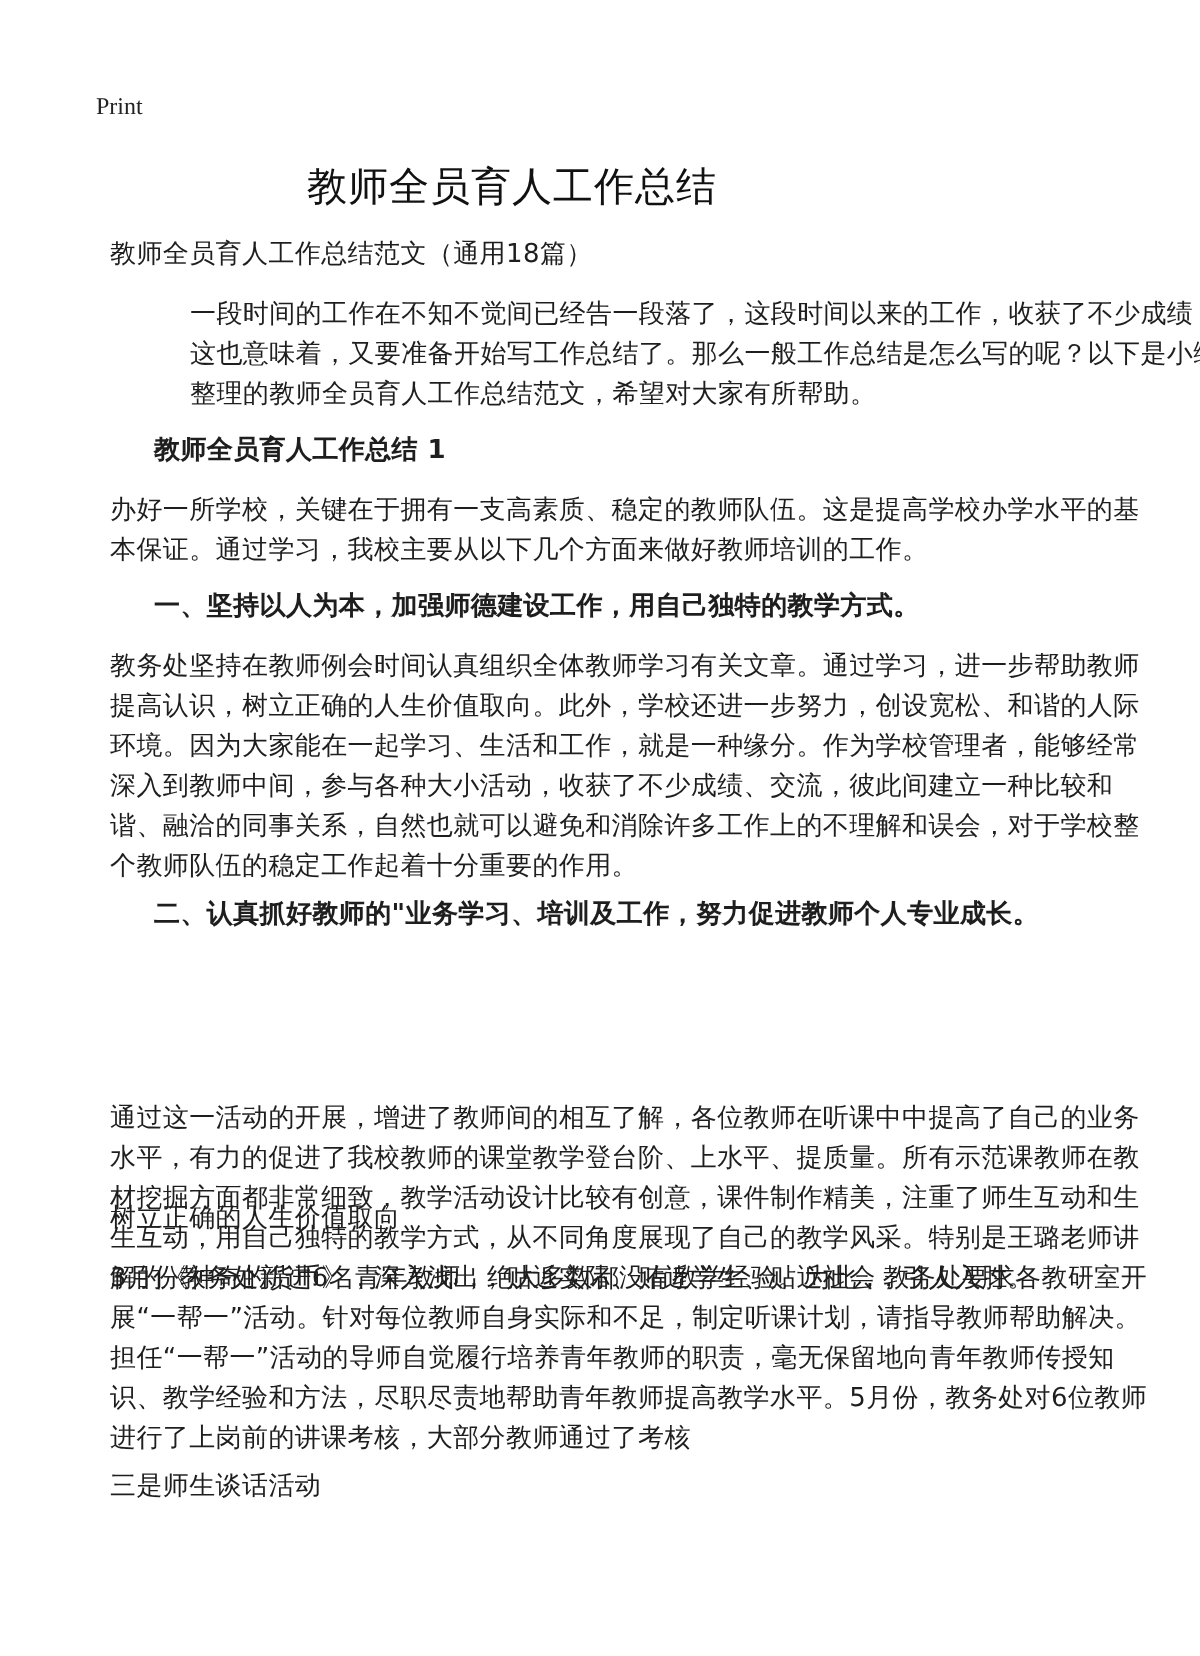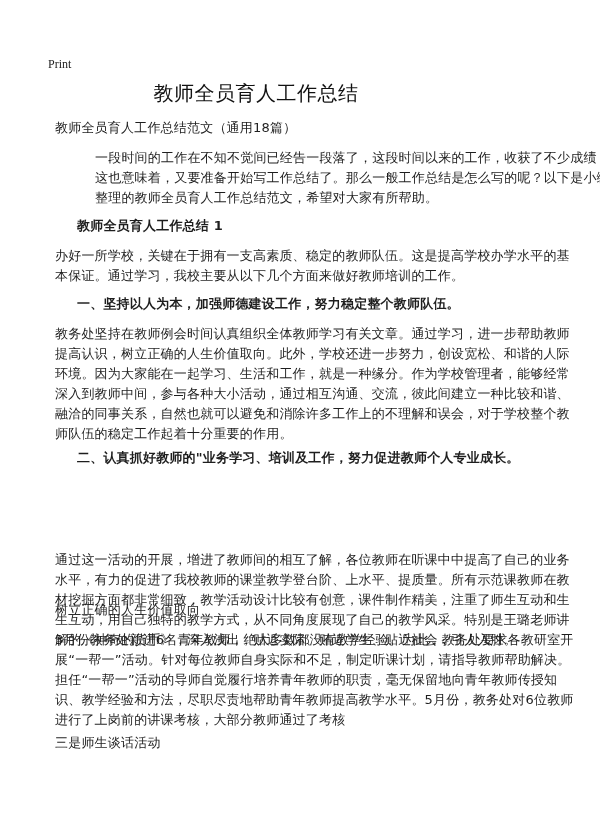--- a/index.html
+++ b/index.html
@@ -1,18 +1,18 @@
 <!DOCTYPE html>
 <html><head>
 <meta charset="utf-8">
 <style>
   html, body { margin: 0; padding: 0; background: #ffffff; }
   body { width: 600px; height: 828px; overflow: hidden; position: relative;
          font-family: "DejaVu Sans", "Liberation Sans", sans-serif; color: #1a1a1a; }
-  .print { position: absolute; left: 48px; top: 57px; font-family: "Liberation Serif", "DejaVu Serif", serif;
+  .print { position: absolute; left: 48px; top: 46px; font-family: "Liberation Serif", "DejaVu Serif", serif;
            font-size: 12px; color: #222; }
   .title { position: absolute; left: 0; top: 80px; width: 512px; text-align: center;
            font-size: 20px; font-weight: normal; color: #111; letter-spacing: 0.5px; }
   .block { position: absolute; left: 55px; width: 520px; font-size: 13px; line-height: 20px;
            color: #1e1e1e; letter-spacing: 0.2px; }
   .bold { font-weight: bold; padding-left: 22px; }
 </style>
 </head>
 <body>
 
@@ -21,23 +21,23 @@
 <div class="title">教师全员育人工作总结</div>
 
 <div class="block" style="top:118px;">教师全员育人工作总结范文（通用18篇）</div>
 
 <div class="block" style="top:148px;margin-left:40px;">一段时间的工作在不知不觉间已经告一段落了，这段时间以来的工作，收获了不少成绩，这也意味着，又要准备开始写工作总结了。那么一般工作总结是怎么写的呢？以下是小编整理的教师全员育人工作总结范文，希望对大家有所帮助。</div>
 
 <div class="block bold" style="top:216px;">教师全员育人工作总结 1</div>
 
 <div class="block" style="top:246px;">办好一所学校，关键在于拥有一支高素质、稳定的教师队伍。这是提高学校办学水平的基本保证。通过学习，我校主要从以下几个方面来做好教师培训的工作。</div>
 
-<div class="block bold" style="top:294px;">一、坚持以人为本，加强师德建设工作，努力稳定整个教师队伍。</div>
+<div class="block bold" style="top:294px;">一、坚持以人为本，加强师德建设工作，用自己独特的教学方式。</div>
 
-<div class="block" style="top:324px;">教务处坚持在教师例会时间认真组织全体教师学习有关文章。通过学习，进一步帮助教师提高认识，树立正确的人生价值取向。此外，学校还进一步努力，创设宽松、和谐的人际环境。因为大家能在一起学习、生活和工作，就是一种缘分。作为学校管理者，能够经常深入到教师中间，参与各种大小活动，通过相互沟通、交流，彼此间建立一种比较和谐、融洽的同事关系，自然也就可以避免和消除许多工作上的不理解和误会，对于学校整个教师队伍的稳定工作起着十分重要的作用。</div>
+<div class="block" style="top:324px;">教务处坚持在教师例会时间认真组织全体教师学习有关文章。通过学习，进一步帮助教师提高认识，树立正确的人生价值取向。此外，学校还进一步努力，创设宽松、和谐的人际环境。因为大家能在一起学习、生活和工作，就是一种缘分。作为学校管理者，能够经常深入到教师中间，参与各种大小活动，收获了不少成绩、交流，彼此间建立一种比较和谐、融洽的同事关系，自然也就可以避免和消除许多工作上的不理解和误会，对于学校整个教师队伍的稳定工作起着十分重要的作用。</div>
 
 <div class="block bold" style="top:448px;">二、认真抓好教师的"业务学习、培训及工作，努力促进教师个人专业成长。</div>
 
 <div class="block" style="top:506px;margin-top:44px;">通过这一活动的开展，增进了教师间的相互了解，各位教师在听课中中提高了自己的业务水平，有力的促进了我校教师的课堂教学登台阶、上水平、提质量。所有示范课教师在教材挖掘方面都非常细致，教学活动设计比较有创意，课件制作精美，注重了师生互动和生生互动，用自己独特的教学方式，从不同角度展现了自己的教学风采。特别是王璐老师讲解的《神奇的货币》，深入浅出，贴近实际、贴近学生、贴近社会，引人入胜。</div>
 
 <div class="block" style="top:600px;">树立正确的人生价值取向</div>
 
 <div class="block" style="top:630px;">3月份教务处新进6名青年教师，绝大多数都没有教学经验。为此，教务处要求各教研室开展“一帮一”活动。针对每位教师自身实际和不足，制定听课计划，请指导教师帮助解决。担任“一帮一”活动的导师自觉履行培养青年教师的职责，毫无保留地向青年教师传授知识、教学经验和方法，尽职尽责地帮助青年教师提高教学水平。5月份，教务处对6位教师进行了上岗前的讲课考核，大部分教师通过了考核</div>
 
 <div class="block" style="top:734px;font-family:Liberation Mono, monospace;">三是师生谈话活动</div>

